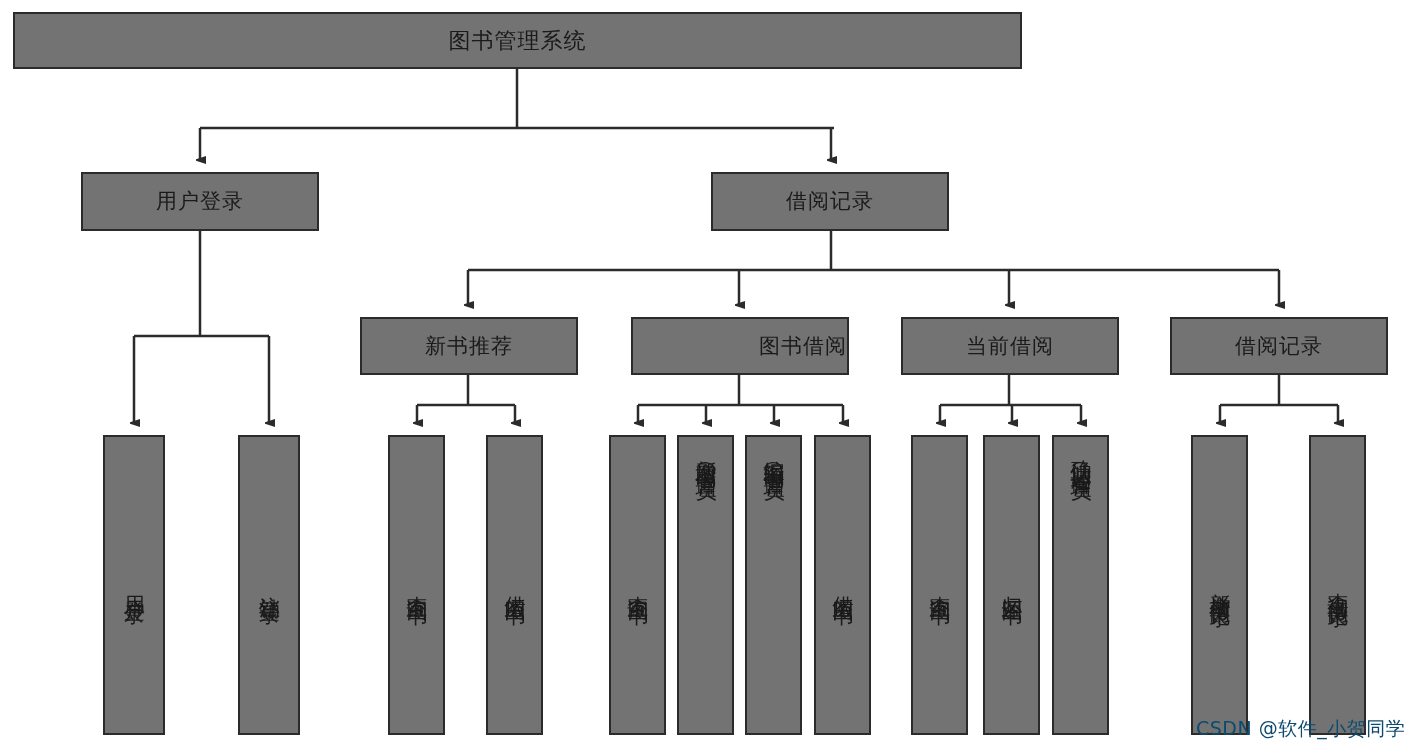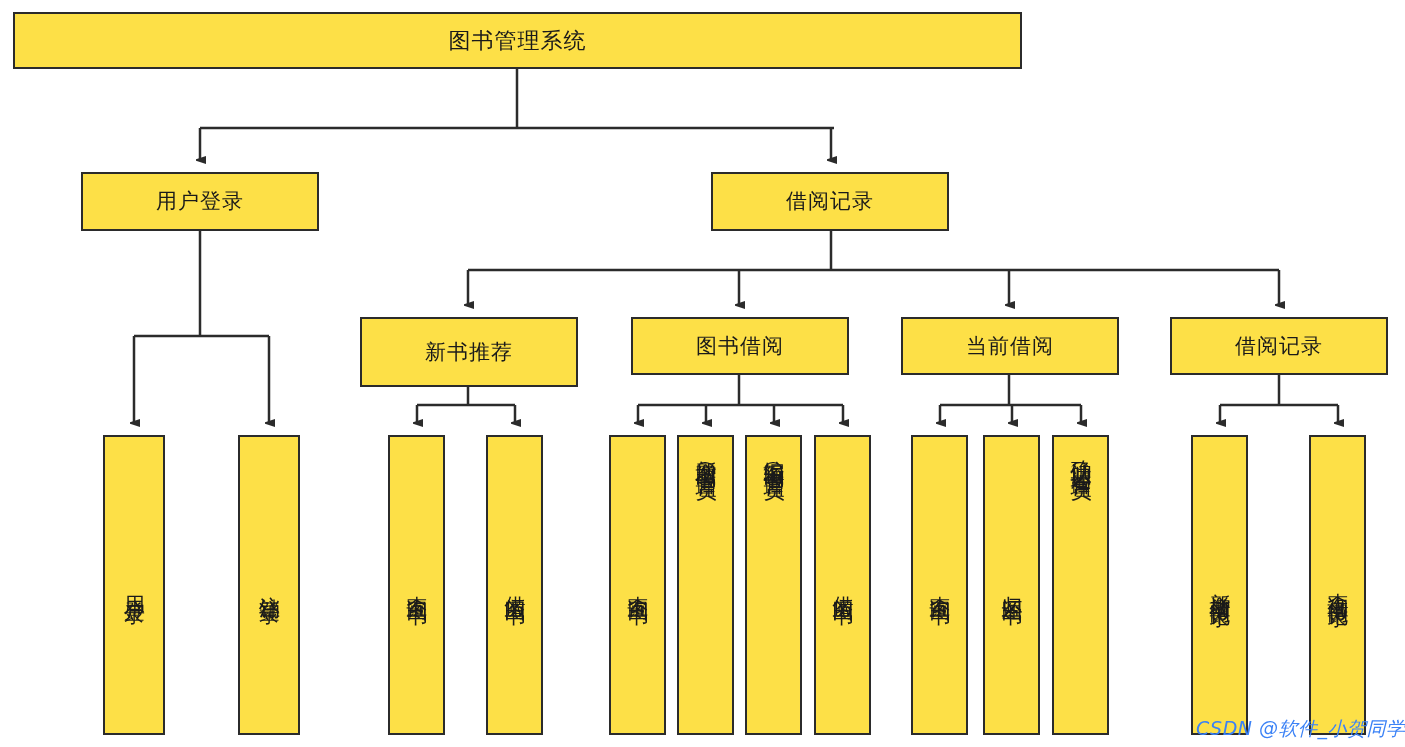--- a/index.html
+++ b/index.html
@@ -22,21 +22,21 @@
     position: absolute;
     left: 0;
     top: 0;
     width: 1405px;
     height: 747px;
     pointer-events: none;
   }
   .node {
     position: absolute;
     box-sizing: border-box;
-    background: #fde047;
+    background: #737373;
     border: 2px solid #2b2b2b;
     display: flex;
     align-items: center;
     justify-content: center;
     color: #1a1a1a;
   }
   .node .label {
     display: block;
     text-align: center;
     line-height: 1.05;
@@ -62,26 +62,25 @@
     letter-spacing: 3px;
     line-height: 1;
     white-space: nowrap;
   }
   .node.vert.centered {
     align-items: center;
     padding-top: 0;
   }
   .watermark {
     position: absolute;
-    color: #3b82f6;
+    color: #0c4a6e;
     font-size: 19px;
     white-space: nowrap;
     letter-spacing: 0.5px;
     font-family: "DejaVu Sans", "Liberation Sans", sans-serif;
-    font-style: italic;
   }
 </style>
 </head>
 <body>
 
 <div id="canvas">
 
   <svg class="edges" viewBox="0 0 1405 747" xmlns="http://www.w3.org/2000/svg">
     <defs>
       <marker id="arrow" markerWidth="10" markerHeight="10" refX="4" refY="6" orient="auto" markerUnits="userSpaceOnUse">
@@ -136,24 +135,24 @@
     <span class="label">图书管理系统</span>
   </div>
 
   <div class="node horiz" style="left:81px; top:172px; width:238px; height:59px;">
     <span class="label">用户登录</span>
   </div>
   <div class="node horiz" style="left:711px; top:172px; width:238px; height:59px;">
     <span class="label">借阅记录</span>
   </div>
 
-  <div class="node horiz" style="left:360px; top:317px; width:218px; height:70px;">
+  <div class="node horiz" style="left:360px; top:317px; width:218px; height:58px;">
     <span class="label">新书推荐</span>
   </div>
-  <div class="node horiz" style="left:631px; top:317px; width:218px; height:58px;">
+  <div class="node horiz" style="left:631px; top:317px; width:218px; height:58px;justify-content:flex-end;">
     <span class="label">图书借阅</span>
   </div>
   <div class="node horiz" style="left:1170px; top:317px; width:218px; height:58px;">
     <span class="label">借阅记录</span>
   </div>
   <div class="node horiz" style="left:901px; top:317px; width:218px; height:58px;">
     <span class="label">当前借阅</span>
   </div>
 
   <div class="node vert centered" style="left:103px; top:435px; width:62px; height:300px;">

